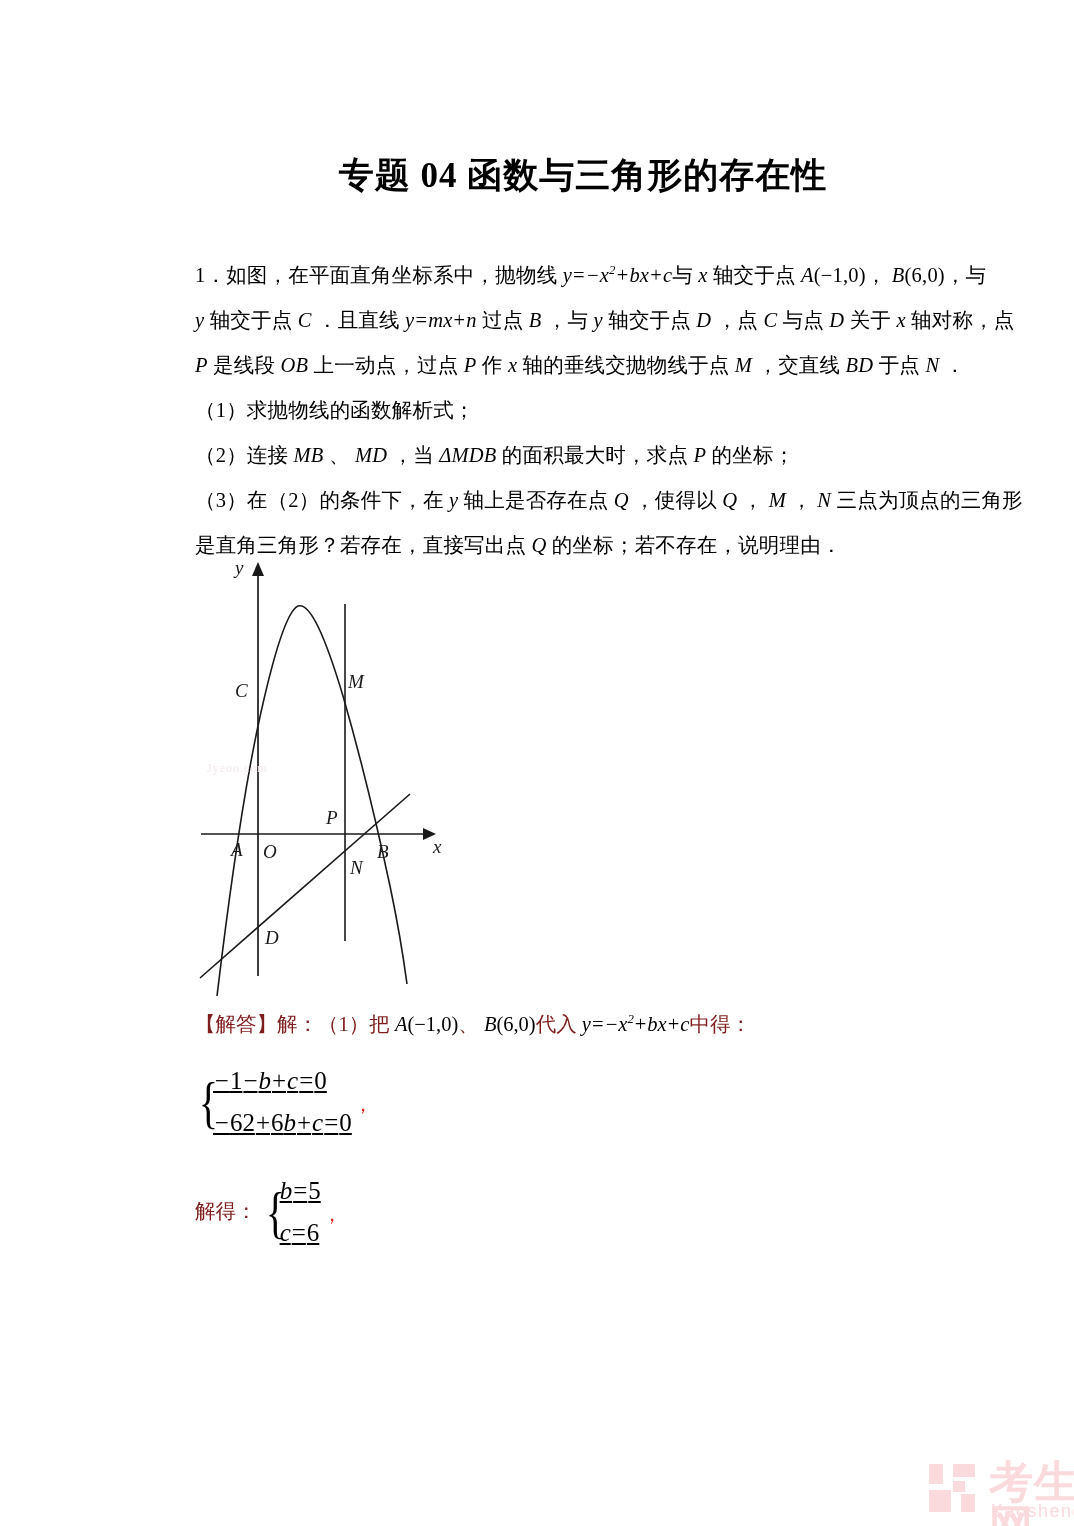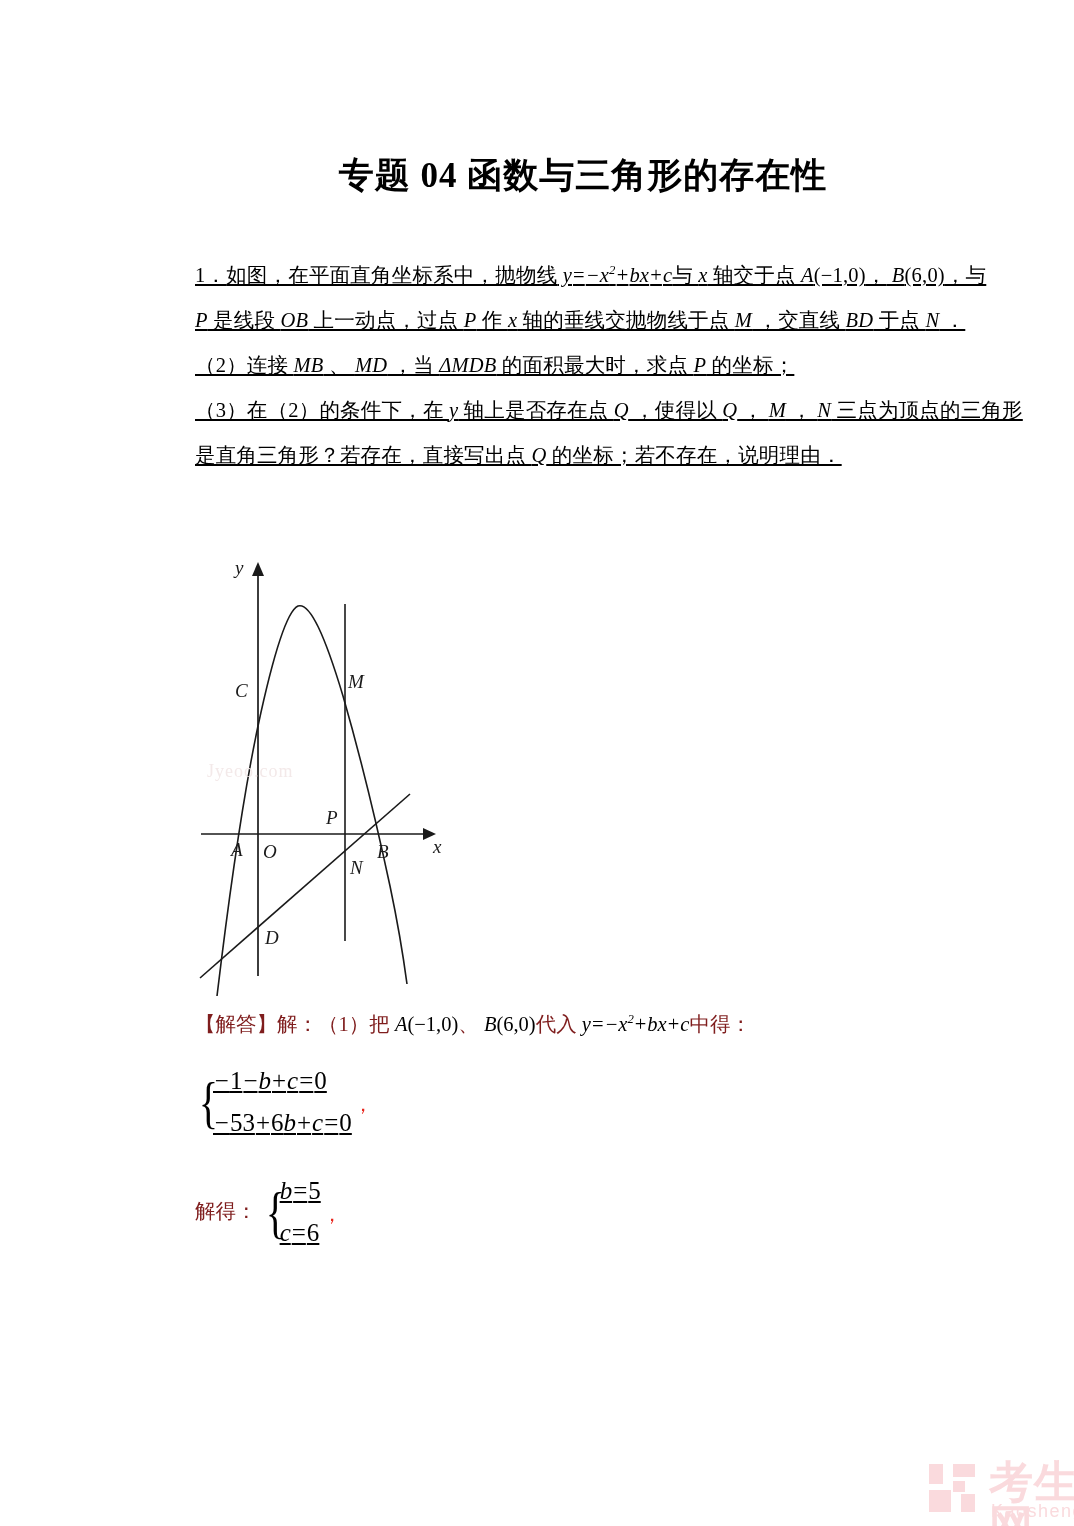--- a/index.html
+++ b/index.html
@@ -31,21 +31,20 @@
     font-size: 35px;
     font-weight: bold;
     letter-spacing: 1px;
     font-family: "Liberation Serif", "DejaVu Serif", serif;
   }
   .qblock {
     position: absolute;
     left: 150px;
     top: 248px;
     width: 778px;
-    text-decoration: underline;
   }
   .ln {
     font-size: 20.5px;
     line-height: 45px;
     white-space: nowrap;
     letter-spacing: 0.2px;
   }
   .mi { font-style: italic; }
   .eq {
     font-family: "Liberation Serif", "DejaVu Serif", serif;
@@ -65,21 +64,21 @@
     left: 150px;
     top: 556px;
     width: 260px;
     height: 440px;
   }
   .figure svg { display: block; }
   .fig-wm {
     position: absolute;
     left: 12px;
     top: 205px;
-    font-size: 18px;
+    font-size: 12px;
     color: #f3e9e9;
     letter-spacing: 1px;
     font-family: "Liberation Serif", serif;
   }
   
   .answer {
     position: absolute;
     left: 150px;
     top: 998px;
     width: 790px;
@@ -165,25 +164,29 @@
 <div class="page">
 
   <div class="doc-title">专题 04  函数与三角形的存在性</div>
 
   <div class="qblock">
 
     <div class="ln">
       <span>1．</span><span>如图，在平面直角坐标系中，抛物线</span><span class="eq">&nbsp;y<span class="op">=</span>−x<sup class="p2">2</sup><span class="op">+</span>bx<span class="op">+</span>c</span><span>与&nbsp;<i class="mi">x</i>&nbsp;轴交于点&nbsp;</span><span class="eq">A<span class="num">(−1,0)</span></span><span>，</span><span class="eq">&nbsp;B<span class="num">(6,0)</span></span><span>，与</span>
     </div>
 
+    <div class="ln">
+      <i class="mi">y</i>&nbsp;轴交于点&nbsp;<i class="mi">C</i>&nbsp;．且直线<span class="eq">&nbsp;y<span class="op">=</span>mx<span class="op">+</span>n&nbsp;</span>过点&nbsp;<i class="mi">B</i>&nbsp;，与&nbsp;<i class="mi">y</i>&nbsp;轴交于点&nbsp;<i class="mi">D</i>&nbsp;，点&nbsp;<i class="mi">C</i>&nbsp;与点&nbsp;<i class="mi">D</i>&nbsp;关于&nbsp;<i class="mi">x</i>&nbsp;轴对称，点
+    </div>
 
     <div class="ln">
       <i class="mi">P</i>&nbsp;是线段&nbsp;<i class="mi">OB</i>&nbsp;上一动点，过点&nbsp;<i class="mi">P</i>&nbsp;作&nbsp;<i class="mi">x</i>&nbsp;轴的垂线交抛物线于点&nbsp;<i class="mi">M</i>&nbsp;，交直线&nbsp;<i class="mi">BD</i>&nbsp;于点&nbsp;<i class="mi">N</i>&nbsp;．
     </div>
 
+    <div class="ln">（1）求抛物线的函数解析式；</div>
 
     <div class="ln">
       （2）连接&nbsp;<i class="mi">MB</i>&nbsp;、&nbsp;<i class="mi">MD</i>&nbsp;，当&nbsp;<span class="eq">ΔMDB</span>&nbsp;的面积最大时，求点&nbsp;<i class="mi">P</i>&nbsp;的坐标；
     </div>
 
     <div class="ln">
       （3）在（2）的条件下，在&nbsp;<i class="mi">y</i>&nbsp;轴上是否存在点&nbsp;<i class="mi">Q</i>&nbsp;，使得以&nbsp;<i class="mi">Q</i>&nbsp;，&nbsp;<i class="mi">M</i>&nbsp;，&nbsp;<i class="mi">N</i>&nbsp;三点为顶点的三角形
     </div>
 
     <div class="ln">
@@ -227,21 +230,21 @@
       <span class="red">【解答】</span><span class="red">解：</span><span class="red">（1）</span><span class="red">把</span><span class="eq">&nbsp;A<span class="num">(−1,0)</span></span><span class="red">、</span><span class="eq">&nbsp;B<span class="num">(6,0)</span></span><span class="red">代入</span><span class="eq">&nbsp;y<span class="op">=</span>−x<sup class="p2">2</sup><span class="op">+</span>bx<span class="op">+</span>c</span><span class="red">中得：</span>
     </div>
 
     <div style="height:16px"></div>
 
     <div class="aln">
       <span class="sys">
         <span class="brace">{</span>
         <span class="rows">
           <span class="row eq">−<span class="num">1</span><span class="op">−</span>b<span class="op">+</span>c<span class="op">=</span><span class="num">0</span></span><br>
-          <span class="row eq">−<span class="num">53</span><span class="op">+</span><span class="num">6</span>b<span class="op">+</span>c<span class="op">=</span><span class="num">0</span></span>
+          <span class="row eq">−<span class="num">62</span><span class="op">+</span><span class="num">6</span>b<span class="op">+</span>c<span class="op">=</span><span class="num">0</span></span>
         </span>
       </span><span class="sys-comma">，</span>
     </div>
 
     <div style="height:26px"></div>
 
     <div class="aln">
       <span class="red">解得：</span>&nbsp;<span class="sys">
         <span class="brace">{</span>
         <span class="rows">

